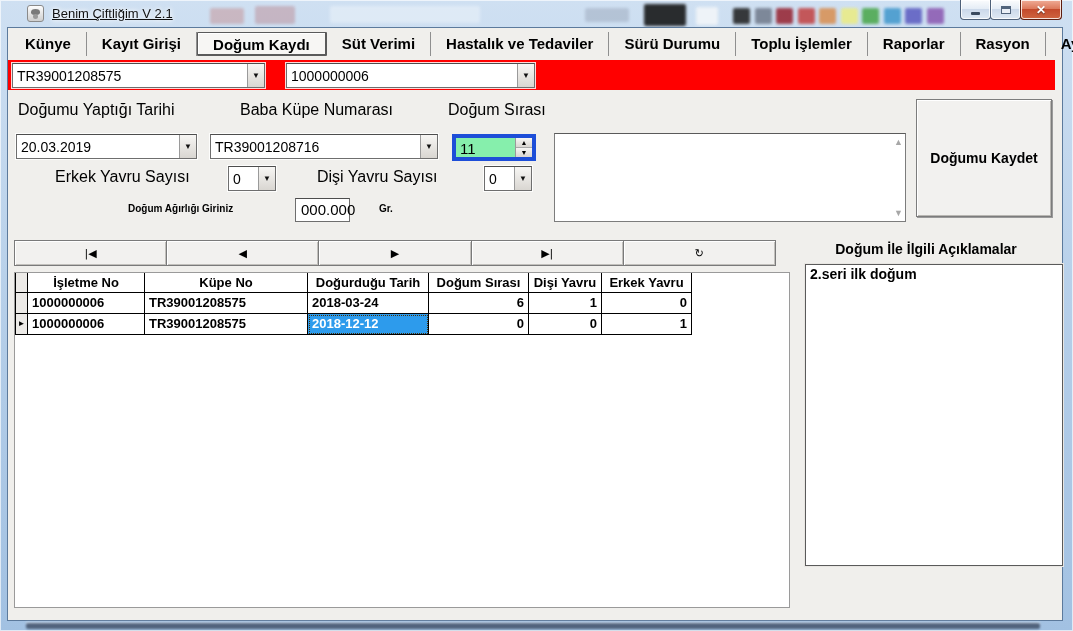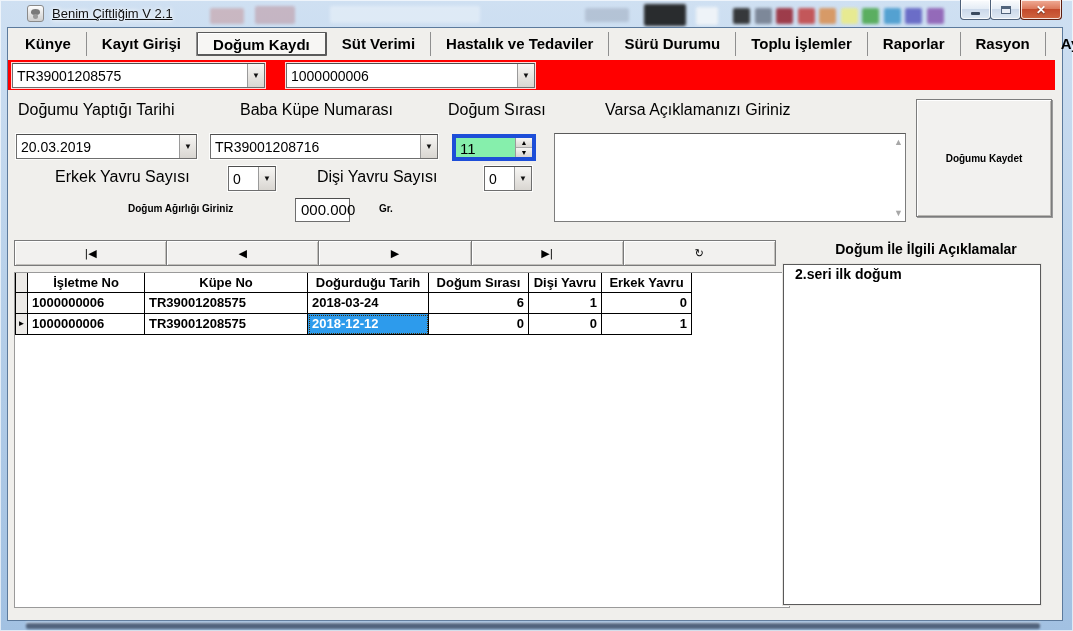--- a/index.html
+++ b/index.html
@@ -55,43 +55,43 @@
   .spinner .val{flex:1;font-size:15px;padding:2px 4px;}
   .spin-btns{width:17px;display:flex;flex-direction:column;border-left:1px solid #9a9a9a;}
   .spin-btns span{flex:1;display:flex;align-items:center;justify-content:center;font-size:7px;
     background:linear-gradient(180deg,#f7f6f4,#d9d6d1);cursor:pointer;}
   .spin-btns span:first-child{border-bottom:1px solid #aaa;}
   .notebox{position:absolute;background:#fff;border:1px solid #7c7c7c;border-top-color:#5a5a5a;}
   .notebox .sarrow{position:absolute;right:2px;font-size:9px;color:#a7a7a7;cursor:pointer;}
   .notebox .sarrow.up{top:3px;} .notebox .sarrow.dn{bottom:3px;}
   .bigbtn{position:absolute;background:#f2f1ef;border:1px solid #7c7c7c;
     box-shadow:inset 1px 1px 0 #ffffff,inset -1px -1px 0 #b9b7b3,1px 1px 0 #9a9a9a;
-    display:flex;align-items:center;justify-content:center;font-size:10px;font-weight:bold;cursor:pointer;}
+    display:flex;align-items:center;justify-content:center;font-size:14px;font-weight:bold;cursor:pointer;}
   
   .navbar{position:absolute;left:6px;top:212px;width:762px;height:26px;display:flex;}
   .navbtn{flex:1;background:#f2f1ef;border:1px solid #7a7a7a;margin-left:-1px;
     box-shadow:inset 1px 1px 0 #fff,inset -1px -1px 0 #c2c0bc;
     display:flex;align-items:center;justify-content:center;font-size:11px;cursor:pointer;
     font-family:"DejaVu Sans",sans-serif;color:#000;}
   .navbtn:first-child{margin-left:0;}
   
   .grid{position:absolute;left:6px;top:244px;width:776px;height:336px;background:#fff;border:1px solid #9a9a9a;}
   .grow{display:flex;}
   .gcell{border-right:1px solid #000;border-bottom:1px solid #000;font-size:13px;font-weight:bold;
     white-space:nowrap;overflow:hidden;height:21px;line-height:20px;padding:0 4px;background:#fff;}
   .gcell.head{text-align:center;height:20px;line-height:19px;padding:0 1px;}
   .gcell.gut{width:13px;padding:0;background:#eceae7;border-left:1px solid #000;
     display:flex;align-items:center;justify-content:center;font-size:8px;line-height:1;}
   .gcell.num{text-align:right;}
   .gcell.selcell{color:#fff;outline:1px dotted #4a2e00;outline-offset:-2px;}
   
   .notes-title{position:absolute;left:789px;top:213px;width:258px;text-align:center;
     font-size:14px;font-weight:bold;white-space:nowrap;}
-  .listbox{position:absolute;left:775px;top:236px;width:258px;height:341px;background:#fff;
-    border:1px solid #5a5a5a;box-shadow:0 0 0 1px #e8e6e2;overflow:hidden;padding-left:7px;}
+  .listbox{position:absolute;left:797px;top:236px;width:258px;height:302px;background:#fff;
+    border:1px solid #5a5a5a;box-shadow:0 0 0 1px #e8e6e2;overflow:hidden;}
   .listitem{font-size:14px;font-weight:bold;padding:1px 4px;white-space:nowrap;cursor:default;}
   
   .bottom-smudge{position:absolute;left:26px;top:623px;width:1014px;height:6px;border-radius:2px;
     background:rgba(26,36,58,.6);filter:blur(1.2px);}
   .bottom-smudge2{position:absolute;left:26px;top:622px;width:1014px;height:2px;background:rgba(255,255,255,.5);filter:blur(1px);}
 </style>
 </head>
 <body>
 
 <div class="window">
@@ -152,21 +152,20 @@
       </div>
       <div class="combo" style="left:278px;top:3px;width:249px;height:25px;">
         <span class="val">1000000006</span>
         <span class="btn">▼</span>
       </div>
     </div>
 
     <span class="flabel" style="left:232px;top:73px;">Baba Küpe Numarası</span>
     <span class="flabel" style="left:10px;top:73px;">Doğumu Yaptığı Tarihi</span>
     <span class="flabel" style="left:440px;top:73px;">Doğum Sırası</span>
-    <span class="flabel" style="left:597px;top:73px;">Varsa Açıklamanızı Giriniz</span>
     <span class="flabel" style="left:47px;top:140px;">Erkek Yavru Sayısı</span>
     <span class="flabel" style="left:309px;top:140px;">Dişi Yavru Sayısı</span>
     <span class="flabel b" style="left:120px;top:175px;">Doğum Ağırlığı Giriniz</span>
     <span class="flabel b" style="left:371px;top:175px;">Gr.</span>
 
     <div class="combo" style="left:8px;top:106px;width:181px;height:25px;">
       <span class="val">20.03.2019</span>
       <span class="btn">▼</span>
     </div>
     <div class="combo" style="left:202px;top:106px;width:228px;height:25px;">

